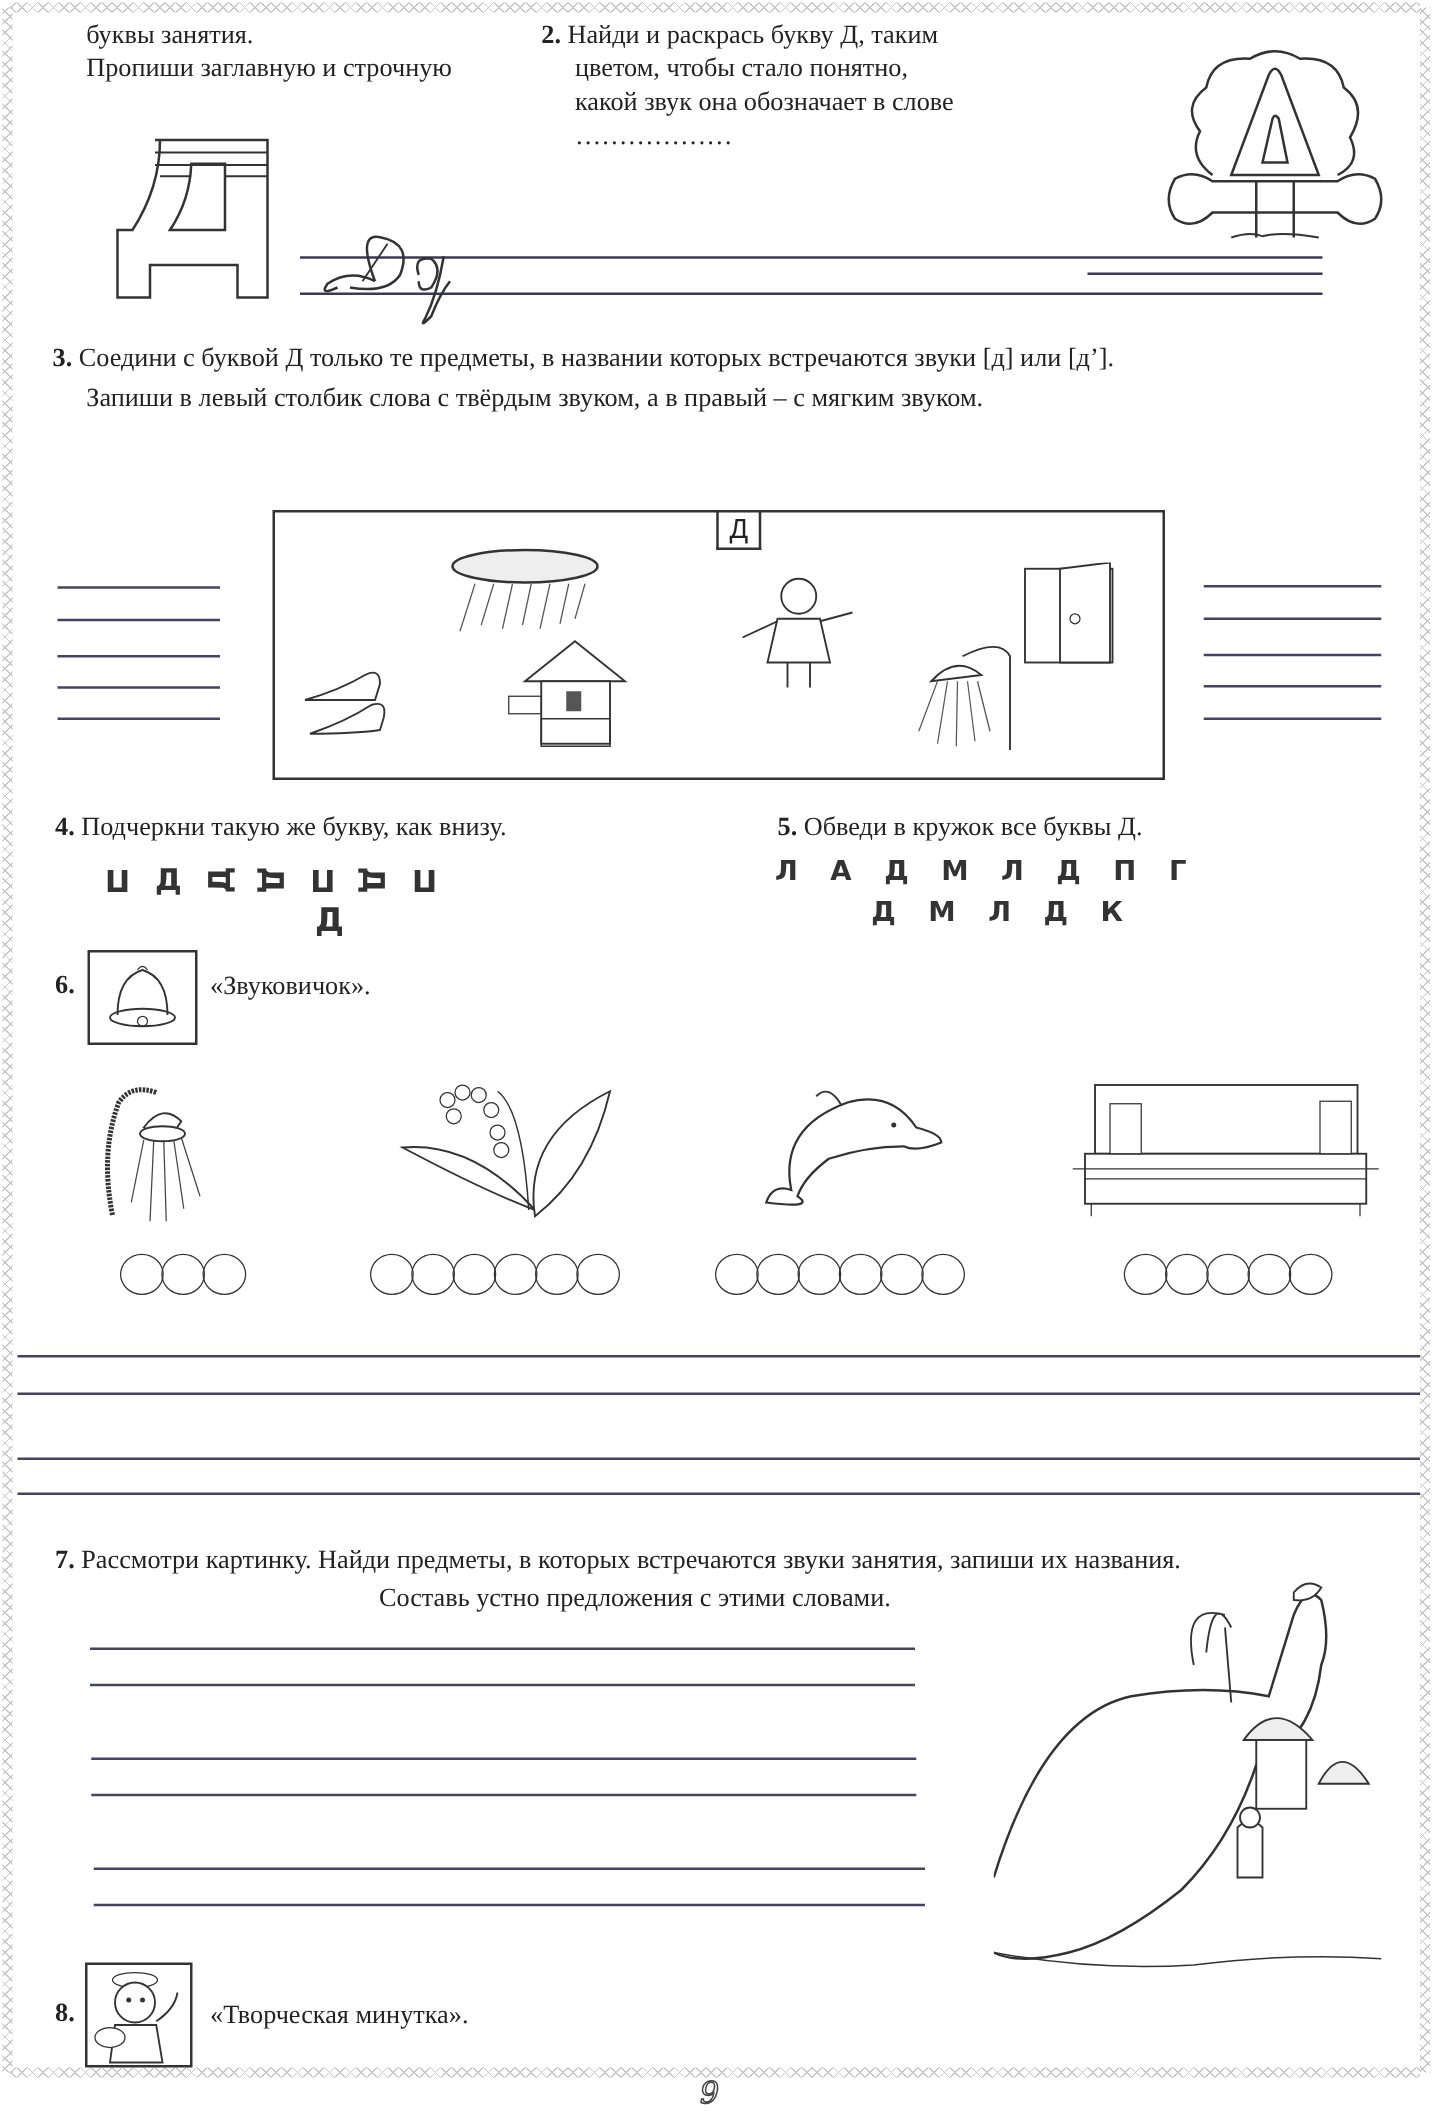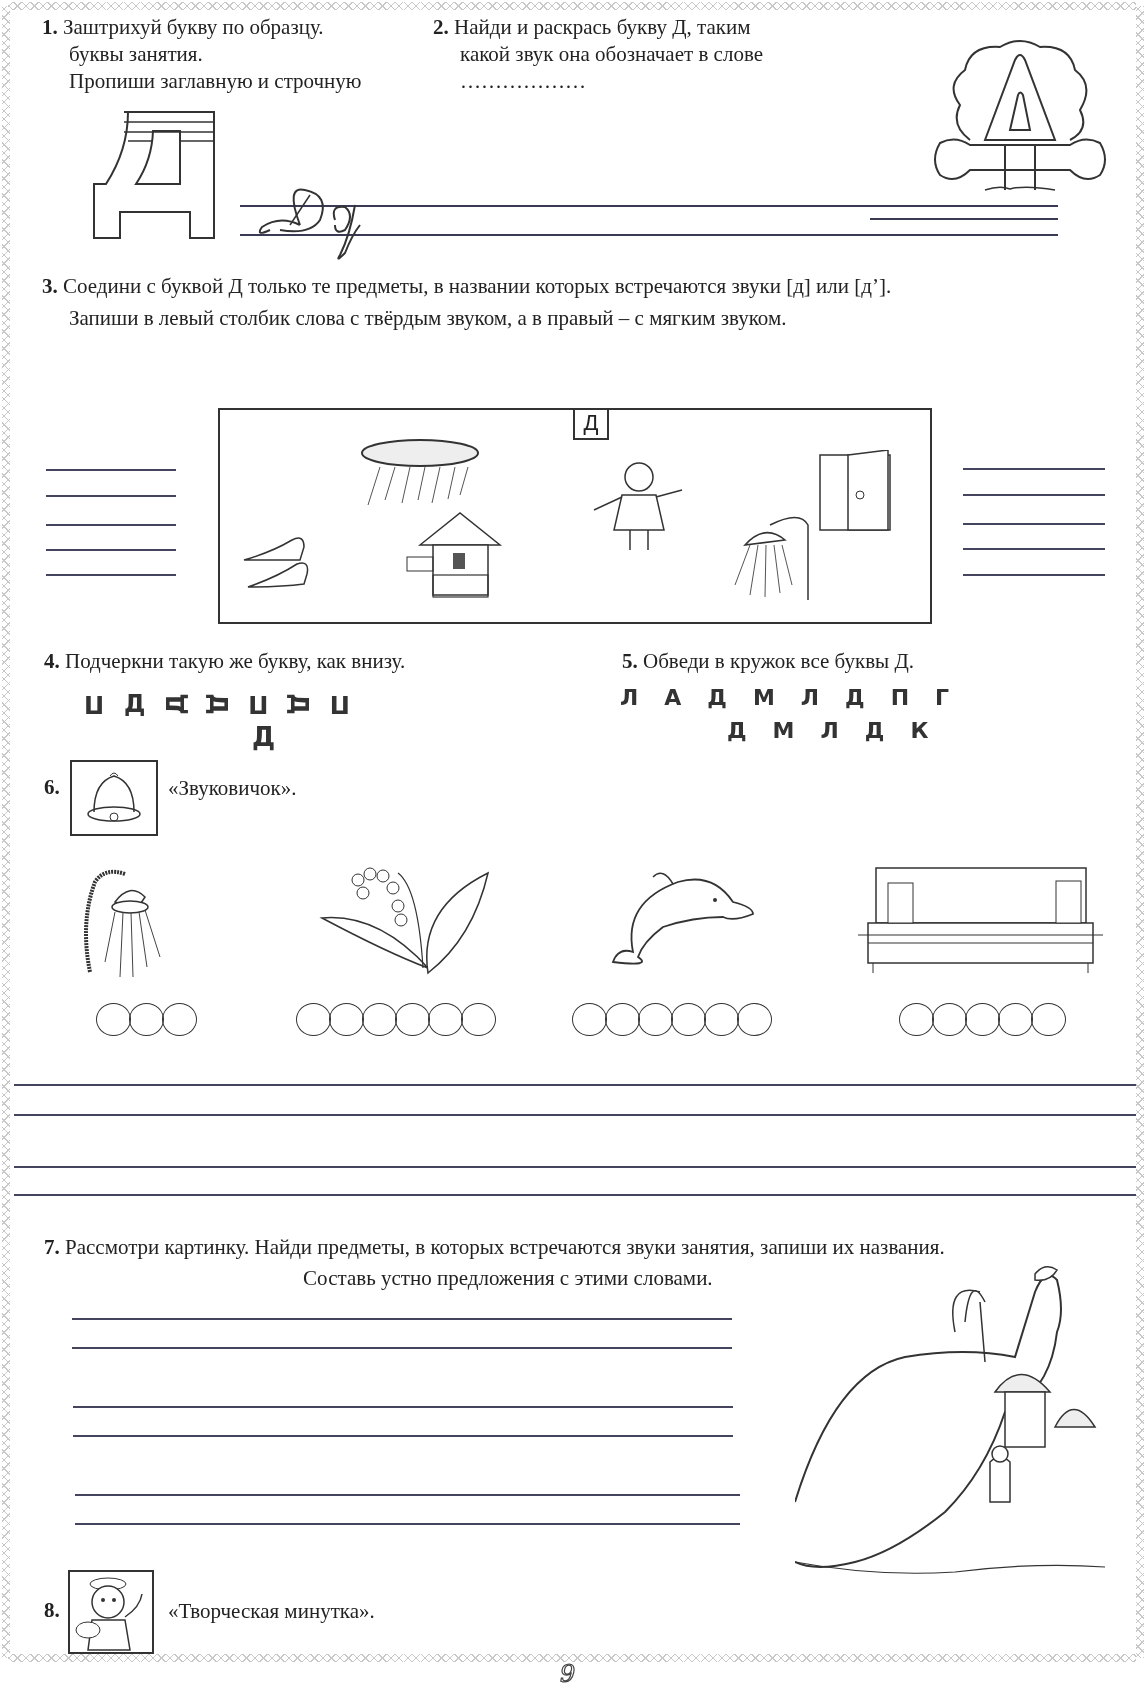--- a/index.html
+++ b/index.html
@@ -25,21 +25,20 @@
 </style>
 </head>
 <body>
 
 <div class="zig top"></div>
 <div class="zig bot"></div>
 <div class="zig left"></div>
 <div class="zig right"></div>
 
 <div class="abs task" style="left:42px;top:14px;">
-  <div><b>1.</b> <span>Заштрихуй букву по образцу.</span></div>
   <div style="padding-left:27px;">буквы занятия.</div>
   <div style="padding-left:27px;">Пропиши заглавную и строчную</div>
 </div>
 
 <svg class="block-letter" style="left:80px;top:100px;" width="145" height="150">
   <path d="M44 12 H134 V138 H110 V112 H40 V138 H14 V84 H26 Q48 50 48 12 Z M73 31 H100 V84 H56 Q72 60 73 31 Z" fill="none" stroke="#333" stroke-width="2"></path>
   <line x1="44" y1="22" x2="134" y2="22" stroke="#333" stroke-width="1.5"></line>
   <line x1="44" y1="32" x2="134" y2="32" stroke="#333" stroke-width="1.5"></line>
   <line x1="48" y1="41" x2="73" y2="41" stroke="#333" stroke-width="1.5"></line>
   <line x1="100" y1="41" x2="134" y2="41" stroke="#333" stroke-width="1.5"></line>
@@ -48,20 +47,21 @@
 <svg class="abs" style="left:240px;top:175px;" width="820" height="90">
   <line x1="0" y1="31" x2="818" y2="31" stroke="#3a3a55" stroke-width="2"></line>
   <line x1="0" y1="60" x2="818" y2="60" stroke="#3a3a55" stroke-width="2"></line>
   <path d="M30 55 Q15 62 22 52 Q40 40 60 50 M60 50 Q45 10 65 15 Q90 20 80 45 Q70 60 40 55" fill="none" stroke="#333" stroke-width="2"></path>
   <line x1="50" y1="50" x2="70" y2="20" stroke="#333" stroke-width="1.5"></line>
   <path d="M95 45 Q90 30 105 32 Q115 40 105 55 Q95 60 95 50 M115 30 Q110 60 100 80 Q95 88 105 78 Q112 60 120 50" fill="none" stroke="#333" stroke-width="2"></path>
 </svg>
 
 <div class="abs task" style="left:433px;top:14px;">
   <div><b>2.</b> <span>Найди и раскрась букву Д, таким</span></div>
+  <div style="padding-left:27px;">цветом, чтобы стало понятно,</div>
   <div style="padding-left:27px;">какой звук она обозначает в слове</div>
   <div style="padding-left:27px;">………………</div>
 </div>
 
 <svg class="abs" style="left:930px;top:35px;" width="180" height="160">
   <path d="M40 105 Q20 90 30 70 Q15 50 35 35 Q40 10 70 12 Q90 0 110 12 Q140 10 145 35 Q165 50 150 75 Q160 95 140 105" fill="none" stroke="#333" stroke-width="2"></path>
   <path d="M55 105 L85 25 Q90 15 95 25 L125 105 Z" fill="#fff" stroke="#333" stroke-width="2"></path>
   <path d="M80 95 L88 60 Q90 55 93 60 L100 95 Z" fill="none" stroke="#333" stroke-width="2"></path>
   <path d="M10 108 Q0 125 10 140 Q25 150 40 135 H140 Q155 150 170 140 Q180 125 170 108 Q155 100 140 110 H40 Q25 100 10 108 Z" fill="#fff" stroke="#333" stroke-width="2"></path>
   <line x1="75" y1="110" x2="75" y2="155" stroke="#333" stroke-width="2"></line>
@@ -154,21 +154,21 @@
   <span style="display:inline-block;transform:scaleY(-1);">П</span>
 </div>
 <div class="abs" style="left:252px;top:722px;font-family:'DejaVu Sans',sans-serif;font-weight:bold;font-size:26px;color:#333;">Д</div>
 
 <div class="abs task" style="left:622px;top:648px;">
   <b>5.</b> <span>Обведи в кружок все буквы Д.</span>
 </div>
 <div class="abs sansletters" style="left:620px;top:685px;">
   <span>Л</span><span>А</span><span>Д</span><span>М</span><span>Л</span><span>Д</span><span>П</span><span>Г</span>
 </div>
-<div class="abs sansletters" style="left:697px;top:718px;margin-left:30px;">
+<div class="abs sansletters" style="left:697px;top:718px;">
   <span>Д</span><span>М</span><span>Л</span><span>Д</span><span>К</span>
 </div>
 
 <div class="abs" style="left:44px;top:775px;font-size:21px;font-weight:bold;">6.</div>
 <div class="box" style="left:70px;top:760px;width:84px;height:72px;">
   <svg width="84" height="72">
     <path d="M22 50 Q22 20 42 14 Q62 20 62 50" fill="none" stroke="#333" stroke-width="1.5"></path>
     <ellipse cx="42" cy="52" rx="26" ry="7" fill="none" stroke="#333" stroke-width="1.5"></ellipse>
     <path d="M38 14 Q42 8 46 14" fill="none" stroke="#333"></path>
     <circle cx="42" cy="55" r="4" fill="none" stroke="#333"></circle>

